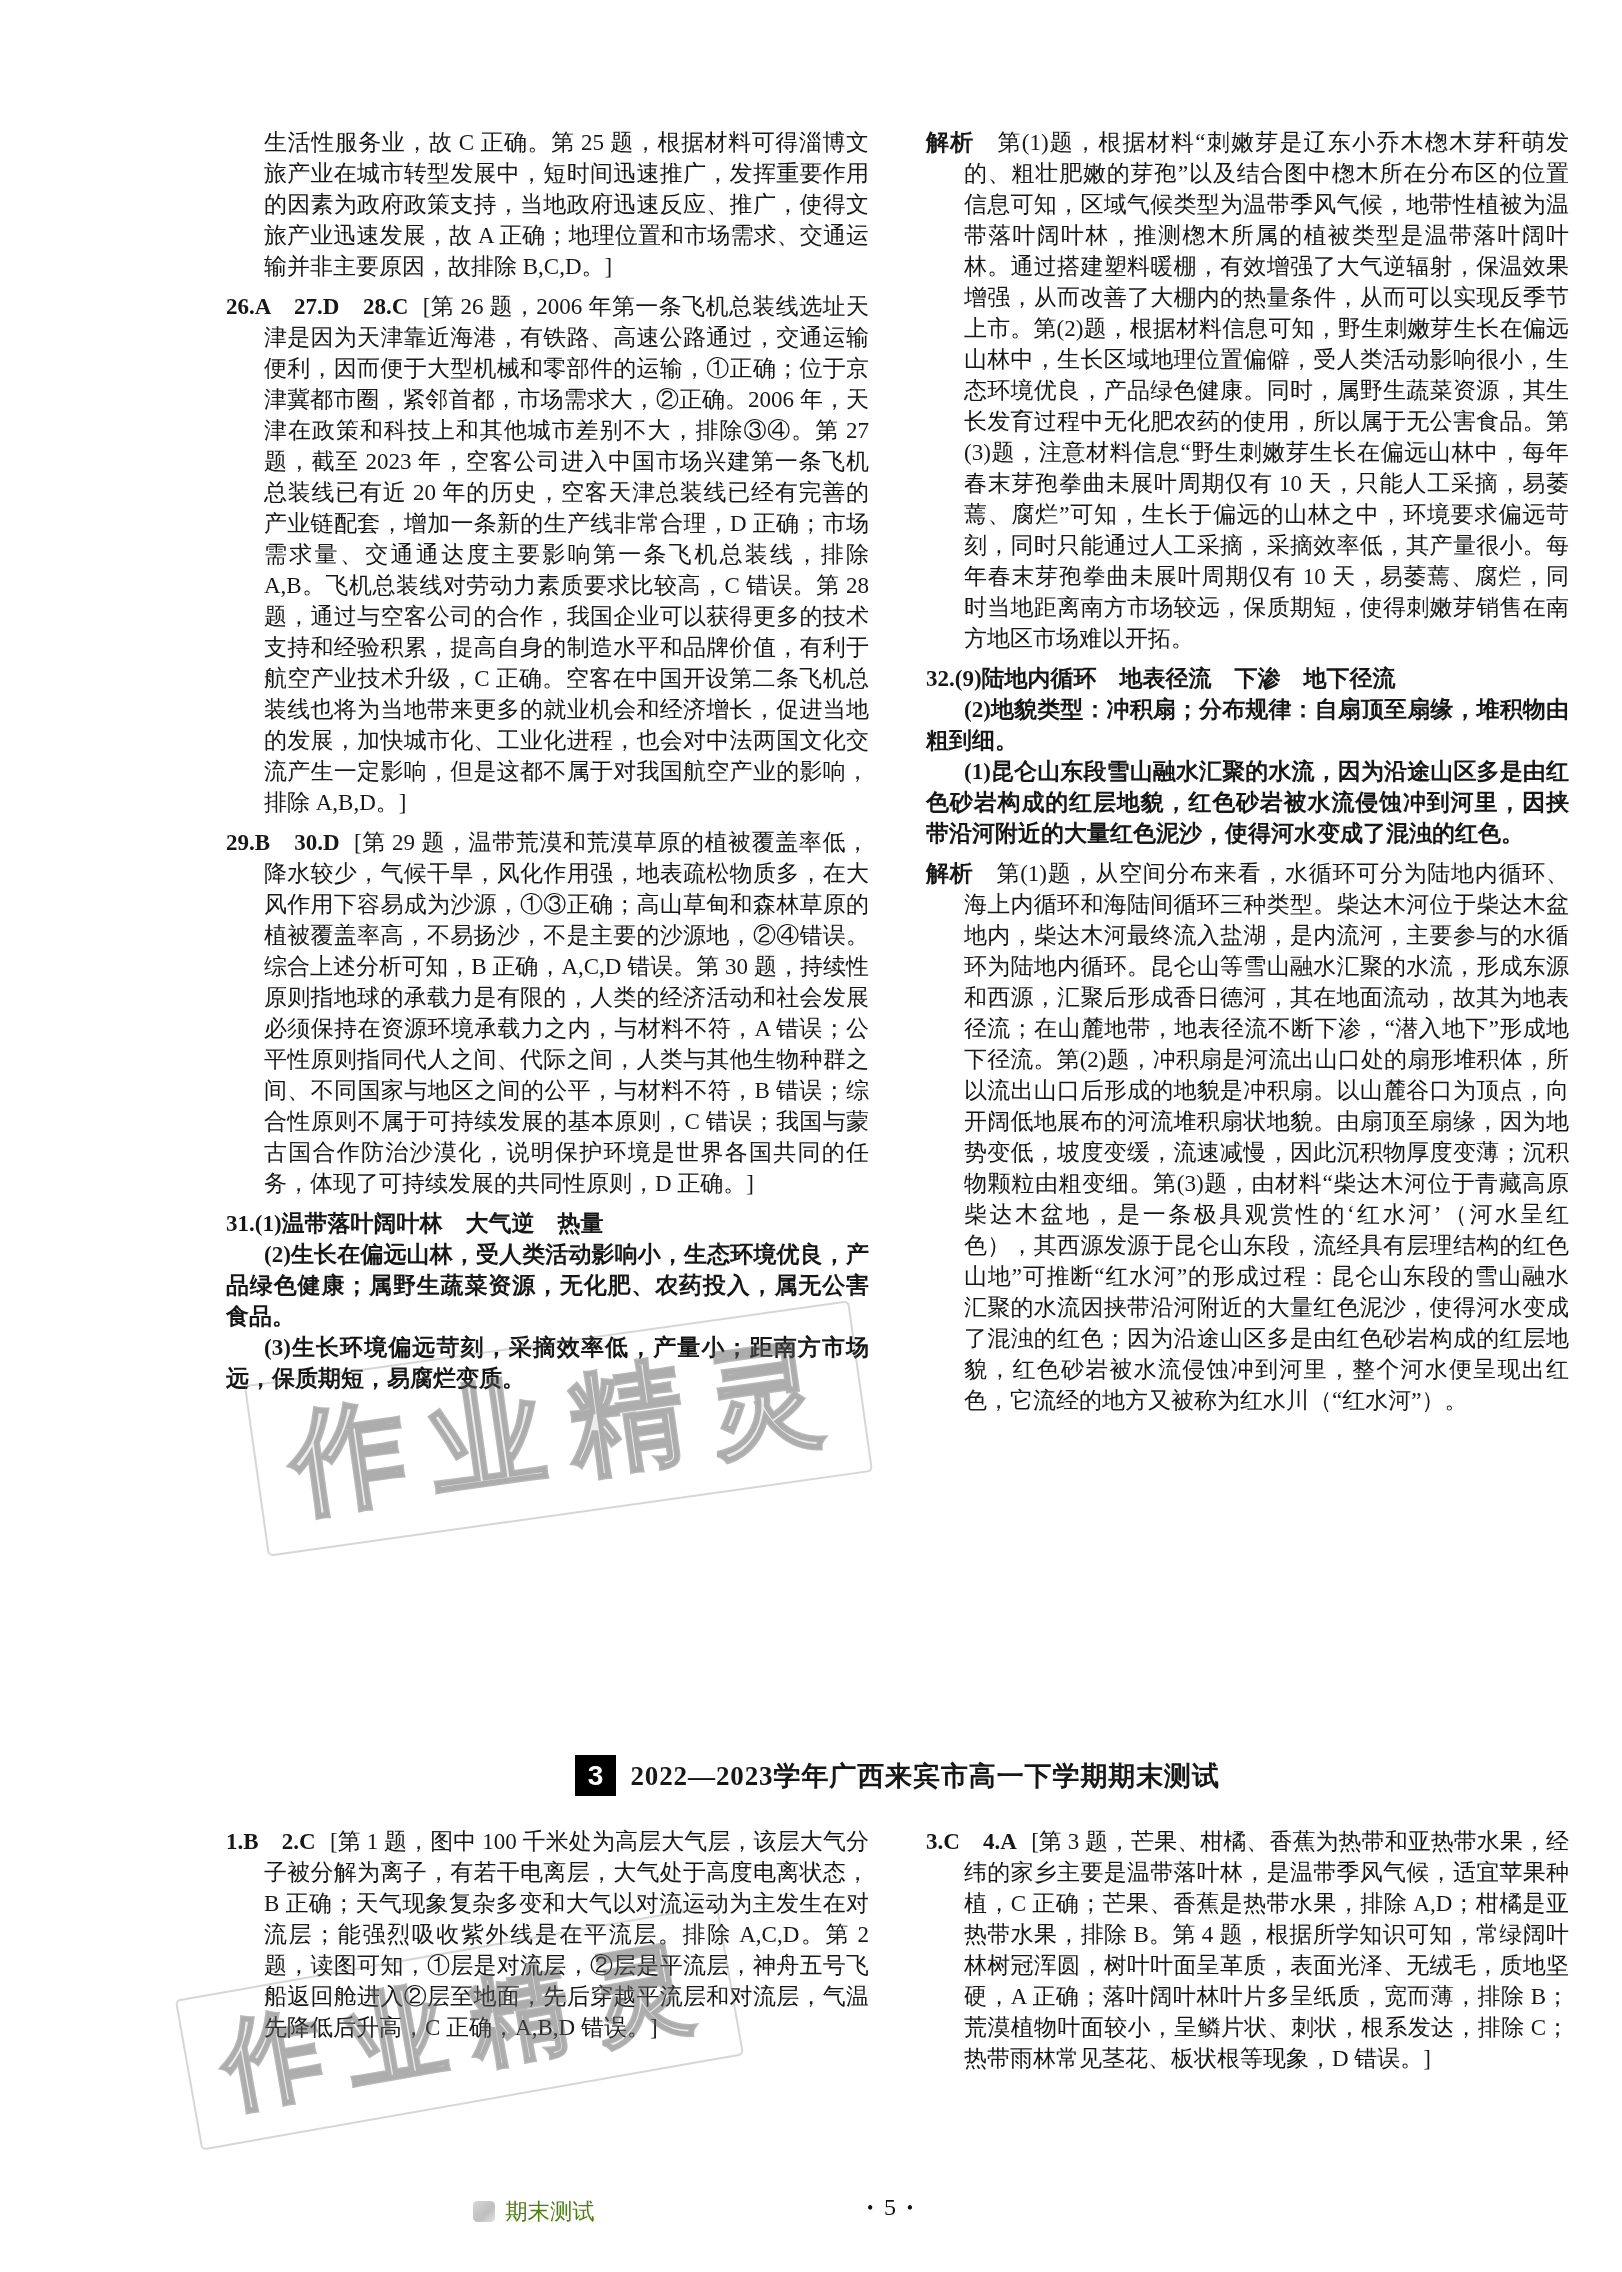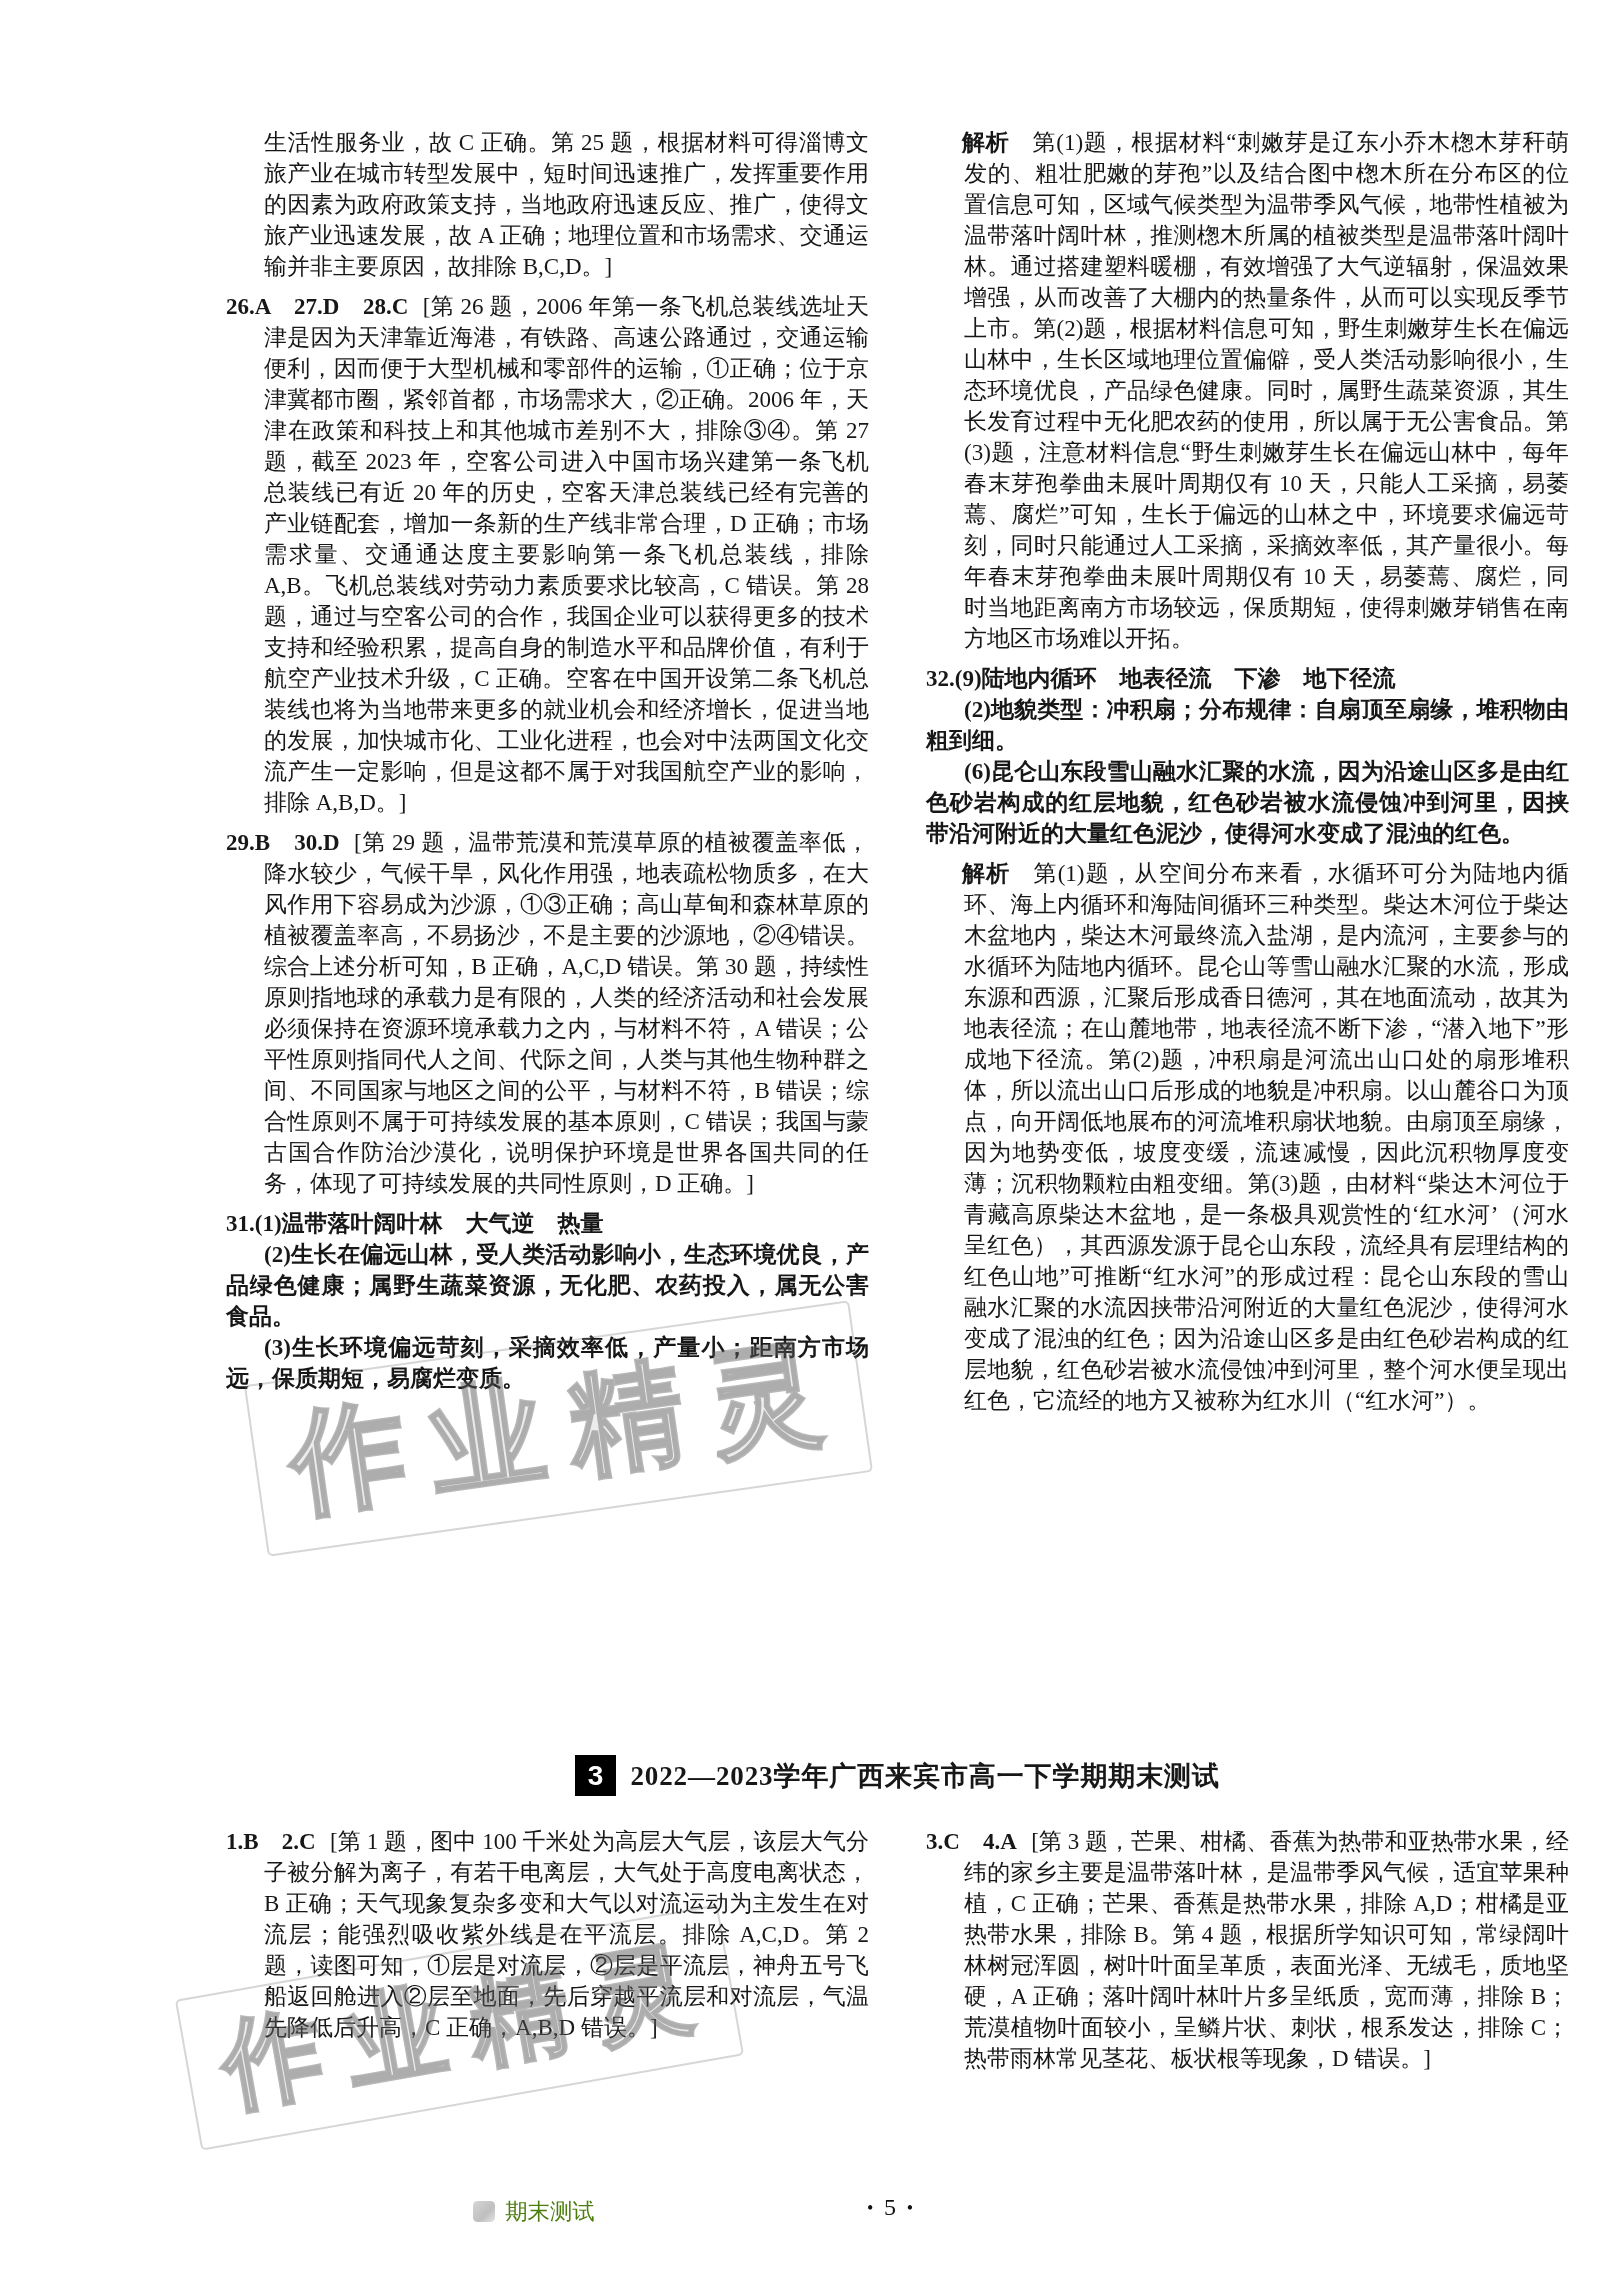--- a/index.html
+++ b/index.html
@@ -14,21 +14,21 @@
   .cols{display:flex;gap:57px;align-items:flex-start;}
   .top-cols{min-height:1610px;}
   .col{width:643px;font-size:23px;line-height:31px;text-align:justify;}
   .col p{margin:0 0 9px 0;}
   .hang{padding-left:38px;text-indent:-38px;}
   .cont{padding-left:38px;}
   .sub{text-indent:38px;margin:0 0 0 0 !important;}
   .sub-last{margin-bottom:9px !important;}
   .lead{font-weight:bold;}
   .gap{margin-right:14.3px;}
-  .gap-wide{margin-right:23px;margin-left:36px;}
+  .gap-wide{margin-right:23px;}
   .ans-bold{font-weight:bold;margin:0 0 9px 0;}
   .ans-bold p{margin:0;}
   .section-header{display:flex;justify-content:center;align-items:center;margin:18px 0 30px 0;}
   .badge{
     display:flex;align-items:center;justify-content:center;
     width:41px;height:41px;background:#000;color:#fff;
     font-size:28px;font-weight:bold;margin-right:14.3px;
     font-family:"Liberation Sans","DejaVu Sans",sans-serif;
   }
   .title{font-size:27px;font-weight:bold;letter-spacing:0.9px;}
@@ -89,21 +89,21 @@
       <div class="col">
         <p class="hang">
           <span class="lead gap-wide">解析</span><span>第(1)题，根据材料“刺嫩芽是辽东小乔木楤木芽秆萌发的、粗壮肥嫩的芽孢”以及结合图中楤木所在分布区的位置信息可知，区域气候类型为温带季风气候，地带性植被为温带落叶阔叶林，推测楤木所属的植被类型是温带落叶阔叶林。通过搭建塑料暖棚，有效增强了大气逆辐射，保温效果增强，从而改善了大棚内的热量条件，从而可以实现反季节上市。第(2)题，根据材料信息可知，野生刺嫩芽生长在偏远山林中，生长区域地理位置偏僻，受人类活动影响很小，生态环境优良，产品绿色健康。同时，属野生蔬菜资源，其生长发育过程中无化肥农药的使用，所以属于无公害食品。第(3)题，注意材料信息“野生刺嫩芽生长在偏远山林中，每年春末芽孢拳曲未展叶周期仅有 10 天，只能人工采摘，易萎蔫、腐烂”可知，生长于偏远的山林之中，环境要求偏远苛刻，同时只能通过人工采摘，采摘效率低，其产量很小。每年春末芽孢拳曲未展叶周期仅有 10 天，易萎蔫、腐烂，同时当地距离南方市场较远，保质期短，使得刺嫩芽销售在南方地区市场难以开拓。</span>
         </p>
 
         <div class="ans-bold">
           <p class="hang">
             <span class="lead">32.</span><span>(9)陆地内循环　地表径流　下渗　地下径流</span>
           </p>
           <p class="sub">(2)地貌类型：冲积扇；分布规律：自扇顶至扇缘，堆积物由粗到细。</p>
-          <p class="sub sub-last">(6)昆仑山东段雪山融水汇聚的水流，因为沿途山区多是由红色砂岩构成的红层地貌，红色砂岩被水流侵蚀冲到河里，因挟带沿河附近的大量红色泥沙，使得河水变成了混浊的红色。</p>
+          <p class="sub sub-last">(1)昆仑山东段雪山融水汇聚的水流，因为沿途山区多是由红色砂岩构成的红层地貌，红色砂岩被水流侵蚀冲到河里，因挟带沿河附近的大量红色泥沙，使得河水变成了混浊的红色。</p>
         </div>
 
         <p class="hang">
           <span class="lead gap-wide">解析</span><span>第(1)题，从空间分布来看，水循环可分为陆地内循环、海上内循环和海陆间循环三种类型。柴达木河位于柴达木盆地内，柴达木河最终流入盐湖，是内流河，主要参与的水循环为陆地内循环。昆仑山等雪山融水汇聚的水流，形成东源和西源，汇聚后形成香日德河，其在地面流动，故其为地表径流；在山麓地带，地表径流不断下渗，“潜入地下”形成地下径流。第(2)题，冲积扇是河流出山口处的扇形堆积体，所以流出山口后形成的地貌是冲积扇。以山麓谷口为顶点，向开阔低地展布的河流堆积扇状地貌。由扇顶至扇缘，因为地势变低，坡度变缓，流速减慢，因此沉积物厚度变薄；沉积物颗粒由粗变细。第(3)题，由材料“柴达木河位于青藏高原柴达木盆地，是一条极具观赏性的‘红水河’（河水呈红色），其西源发源于昆仑山东段，流经具有层理结构的红色山地”可推断“红水河”的形成过程：昆仑山东段的雪山融水汇聚的水流因挟带沿河附近的大量红色泥沙，使得河水变成了混浊的红色；因为沿途山区多是由红色砂岩构成的红层地貌，红色砂岩被水流侵蚀冲到河里，整个河水便呈现出红色，它流经的地方又被称为红水川（“红水河”）。</span>
         </p>
       </div>
 
     </div>
 
     <div class="section-header">

